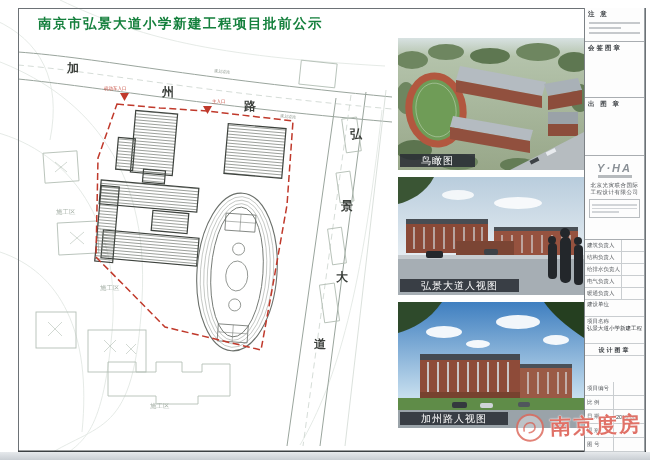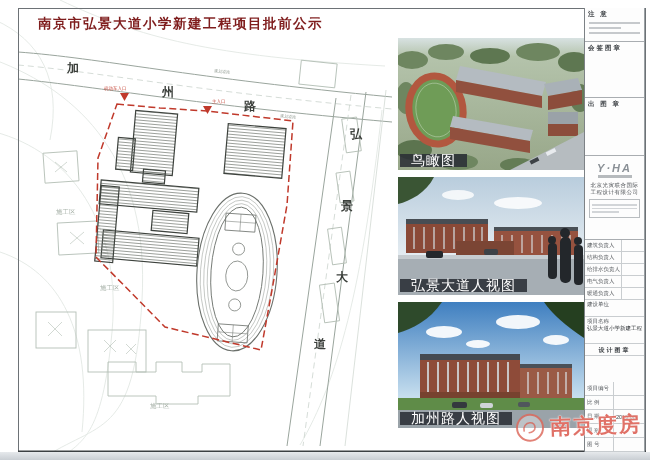--- a/index.html
+++ b/index.html
@@ -3,27 +3,27 @@
 <meta charset="utf-8">
 <style>
   html,body{margin:0;padding:0;}
   body{width:650px;height:460px;background:#dfe3e6;font-family:"Liberation Sans",sans-serif;overflow:hidden;}
   .page{position:relative;width:650px;height:460px;background:#ffffff;}
   .bottom-strip{position:absolute;left:0;top:452px;width:650px;height:8px;
     background:linear-gradient(#e6e9ec,#c9ced3);}
   .plan{position:absolute;left:0;top:0;width:650px;height:460px;}
   .plan text{font-family:"Liberation Sans",sans-serif;}
   .doc-title{position:absolute;left:38px;top:15px;font-size:13.5px;font-weight:bold;
-    color:#7f1d1d;letter-spacing:1.5px;white-space:nowrap;}
+    color:#15803d;letter-spacing:1.5px;white-space:nowrap;}
   
   .renders{position:absolute;left:398px;top:38px;width:186px;}
   .render{position:relative;margin:0 0 7px 0;overflow:hidden;background:#9fb095;}
   .render svg{display:block;}
   .rlabel{position:absolute;left:2px;bottom:3px;background:rgba(42,47,53,.88);
-    color:#fff;font-size:14px;line-height:13px;padding:0 11px;letter-spacing:1px;white-space:nowrap;}
+    color:#fff;font-size:10px;line-height:13px;padding:0 21px;letter-spacing:1px;white-space:nowrap;}
   
   .tblock{position:absolute;left:584px;top:8px;width:61px;height:444px;background:#fdfdfd;
     border-left:1px solid #7d8286;border-right:1px solid #9aa0a4;box-sizing:border-box;
     font-size:5.5px;color:#55595d;}
   .tb-sec{border-bottom:1px solid #a9adb1;box-sizing:border-box;padding:2px 3px;position:relative;}
   .tb-head{font-size:6.5px;font-weight:bold;color:#3e4246;letter-spacing:2px;}
   .bar{height:2px;background:#c6c9cc;margin:3px 1px;}
   .bar.short{width:60%;}
   .mini-box{border:1px solid #b9bdc0;margin:3px 1px;padding:2px;}
   .mini-box .bar{height:1.5px;margin:2px 0;background:#d2d5d8;}

